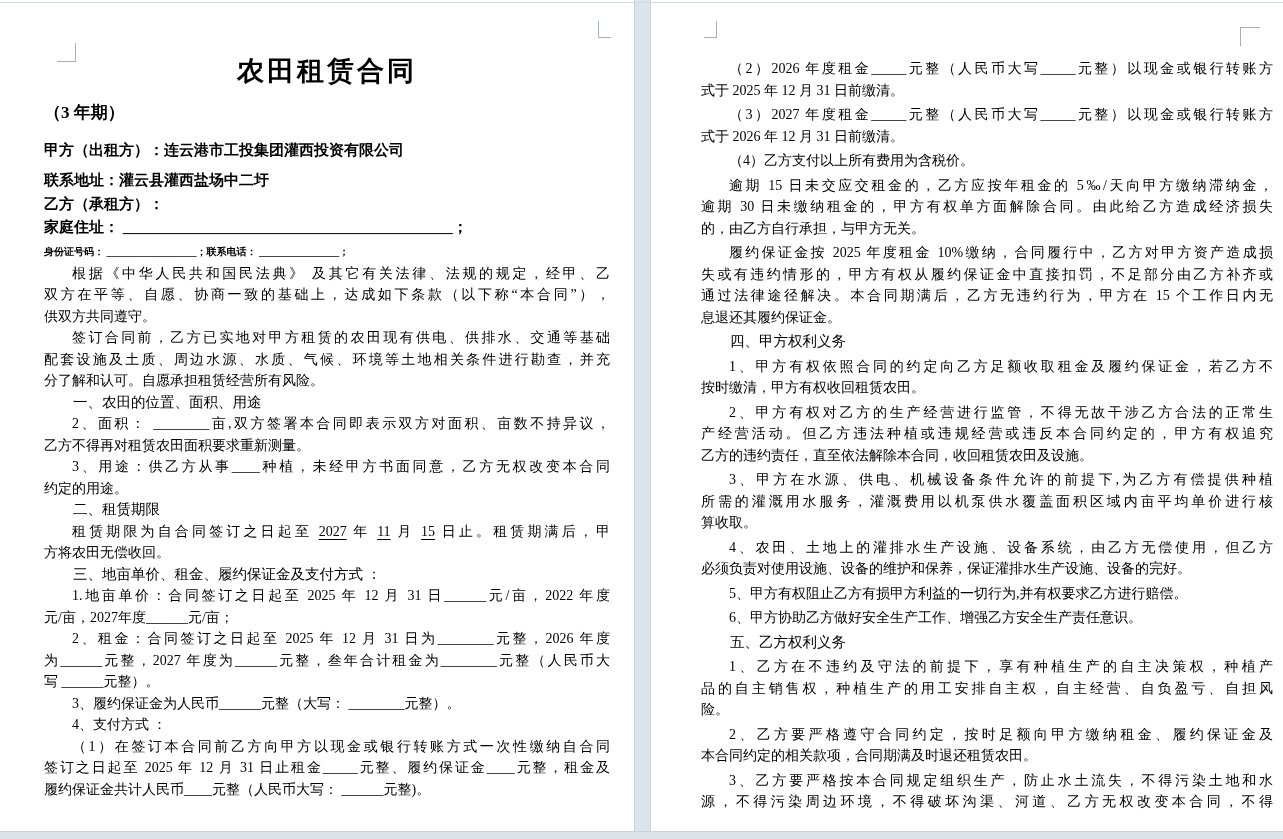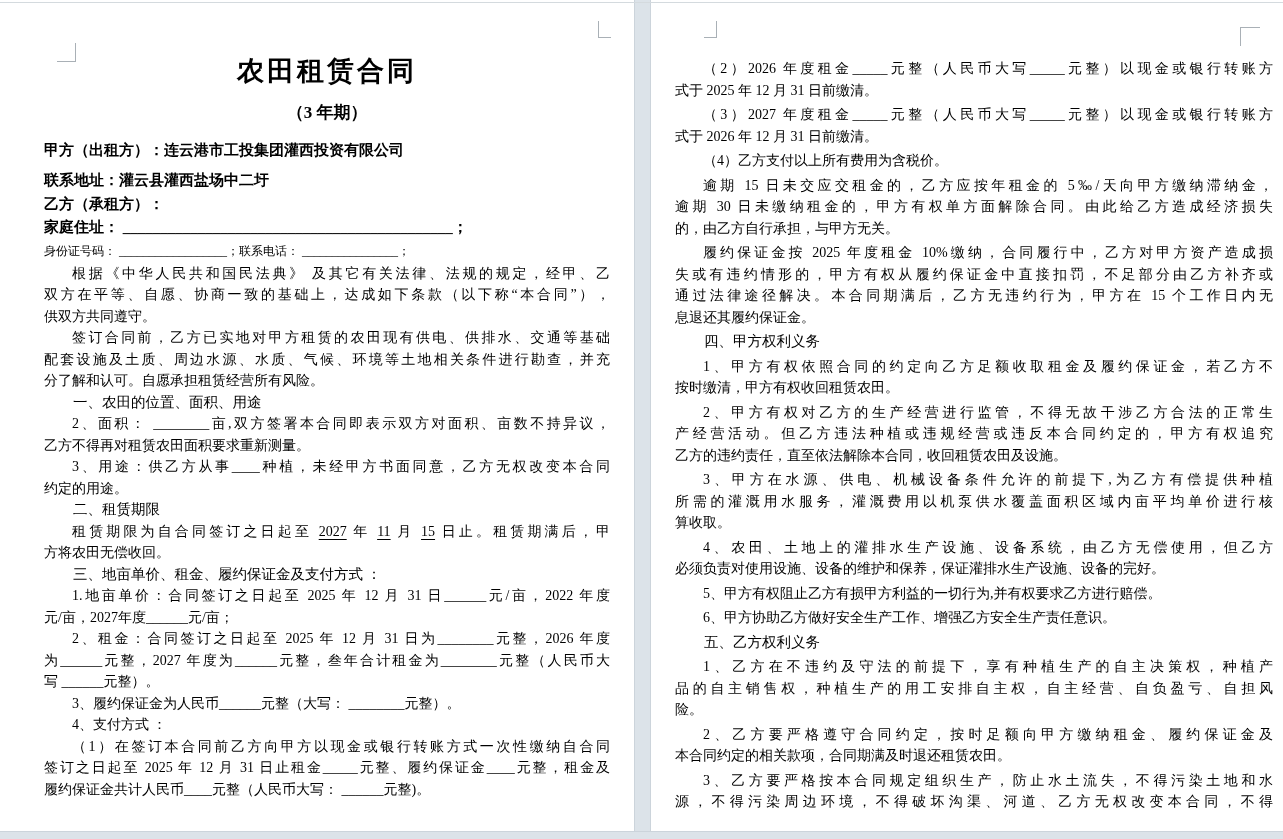--- a/index.html
+++ b/index.html
@@ -1,44 +1,44 @@
 <!DOCTYPE html>
 <html><head>
 <meta charset="utf-8">
 <style>
   html,body{margin:0;padding:0;background:#ffffff;}
   .stage{position:relative;width:1283px;height:839px;overflow:hidden;background:#ffffff;
          font-family:"Liberation Serif","DejaVu Serif",serif;color:#000;}
   .topline{position:absolute;left:0;top:2px;width:1283px;height:1px;background:#d4dade;}
   .page{position:absolute;top:0;height:831px;background:#ffffff;box-sizing:border-box;}
   .page-left{left:0;width:634px;padding:50px 24px 0 44px;}
-  .page-right{left:651px;width:632px;padding:58px 10px 0 24px;}
+  .page-right{left:651px;width:632px;padding:58px 10px 0 50px;}
   .page-gap{position:absolute;left:634px;top:0;width:17px;height:831px;background:#dce3e9;
             border-left:1px solid #ccd4db;border-right:1px solid #ccd4db;box-sizing:border-box;}
   .bottom-strip{position:absolute;left:0;top:831px;width:1283px;height:8px;background:#dce3e9;
                 border-top:1px solid #ccd4db;box-sizing:border-box;}
   .crop{position:absolute;box-sizing:border-box;}
   .crop-1{left:57px;top:43px;width:19px;height:19px;border-right:1px solid #a9b0b6;border-bottom:1px solid #a9b0b6;}
   .crop-2{left:598px;top:21px;width:13px;height:17px;border-left:1px solid #a9b0b6;border-bottom:1px solid #a9b0b6;}
   .crop-3{left:704px;top:21px;width:13px;height:17px;border-right:1px solid #a9b0b6;border-bottom:1px solid #a9b0b6;}
   .crop-4{left:1240px;top:27px;width:20px;height:19px;border-left:1px solid #a9b0b6;border-top:1px solid #a9b0b6;}
 
   .blk{margin:0;}
   .line{font-size:14px;line-height:21.5px;white-space:pre-wrap;}
   .ind{text-indent:2em;}
   .fill{text-align:justify;text-align-last:justify;}
   .u{text-decoration:underline;text-underline-offset:3px;}
 
   .title .line{font-size:27px;font-weight:bold;text-align:center;letter-spacing:3px;line-height:42px;}
-  .subtitle .line{font-size:17px;font-weight:bold;text-align:center;line-height:30px;}
+  .subtitle .line{font-size:17px;font-weight:bold;line-height:30px;}
   .subtitle{margin:6px 0 10px 0;}
   .party-first .line{font-size:15px;font-weight:bold;line-height:25px;}
   .party-first{margin-bottom:6px;}
   .party .line{font-size:15px;font-weight:bold;line-height:23.5px;}
-  .party-small .line{font-size:12px;font-weight:normal;line-height:23px;}
+  .party-small .line{font-size:10px;font-weight:bold;line-height:23px;}
   .h .line{font-weight:normal;font-size:14.5px;}
   .page-right .blk{margin-bottom:3px;}
 </style>
 </head>
 <body>
 
 <div class="stage">
   <div class="page page-left">
       <div class="blk title">
         <div class="line"><span>农田租赁合同</span></div>

